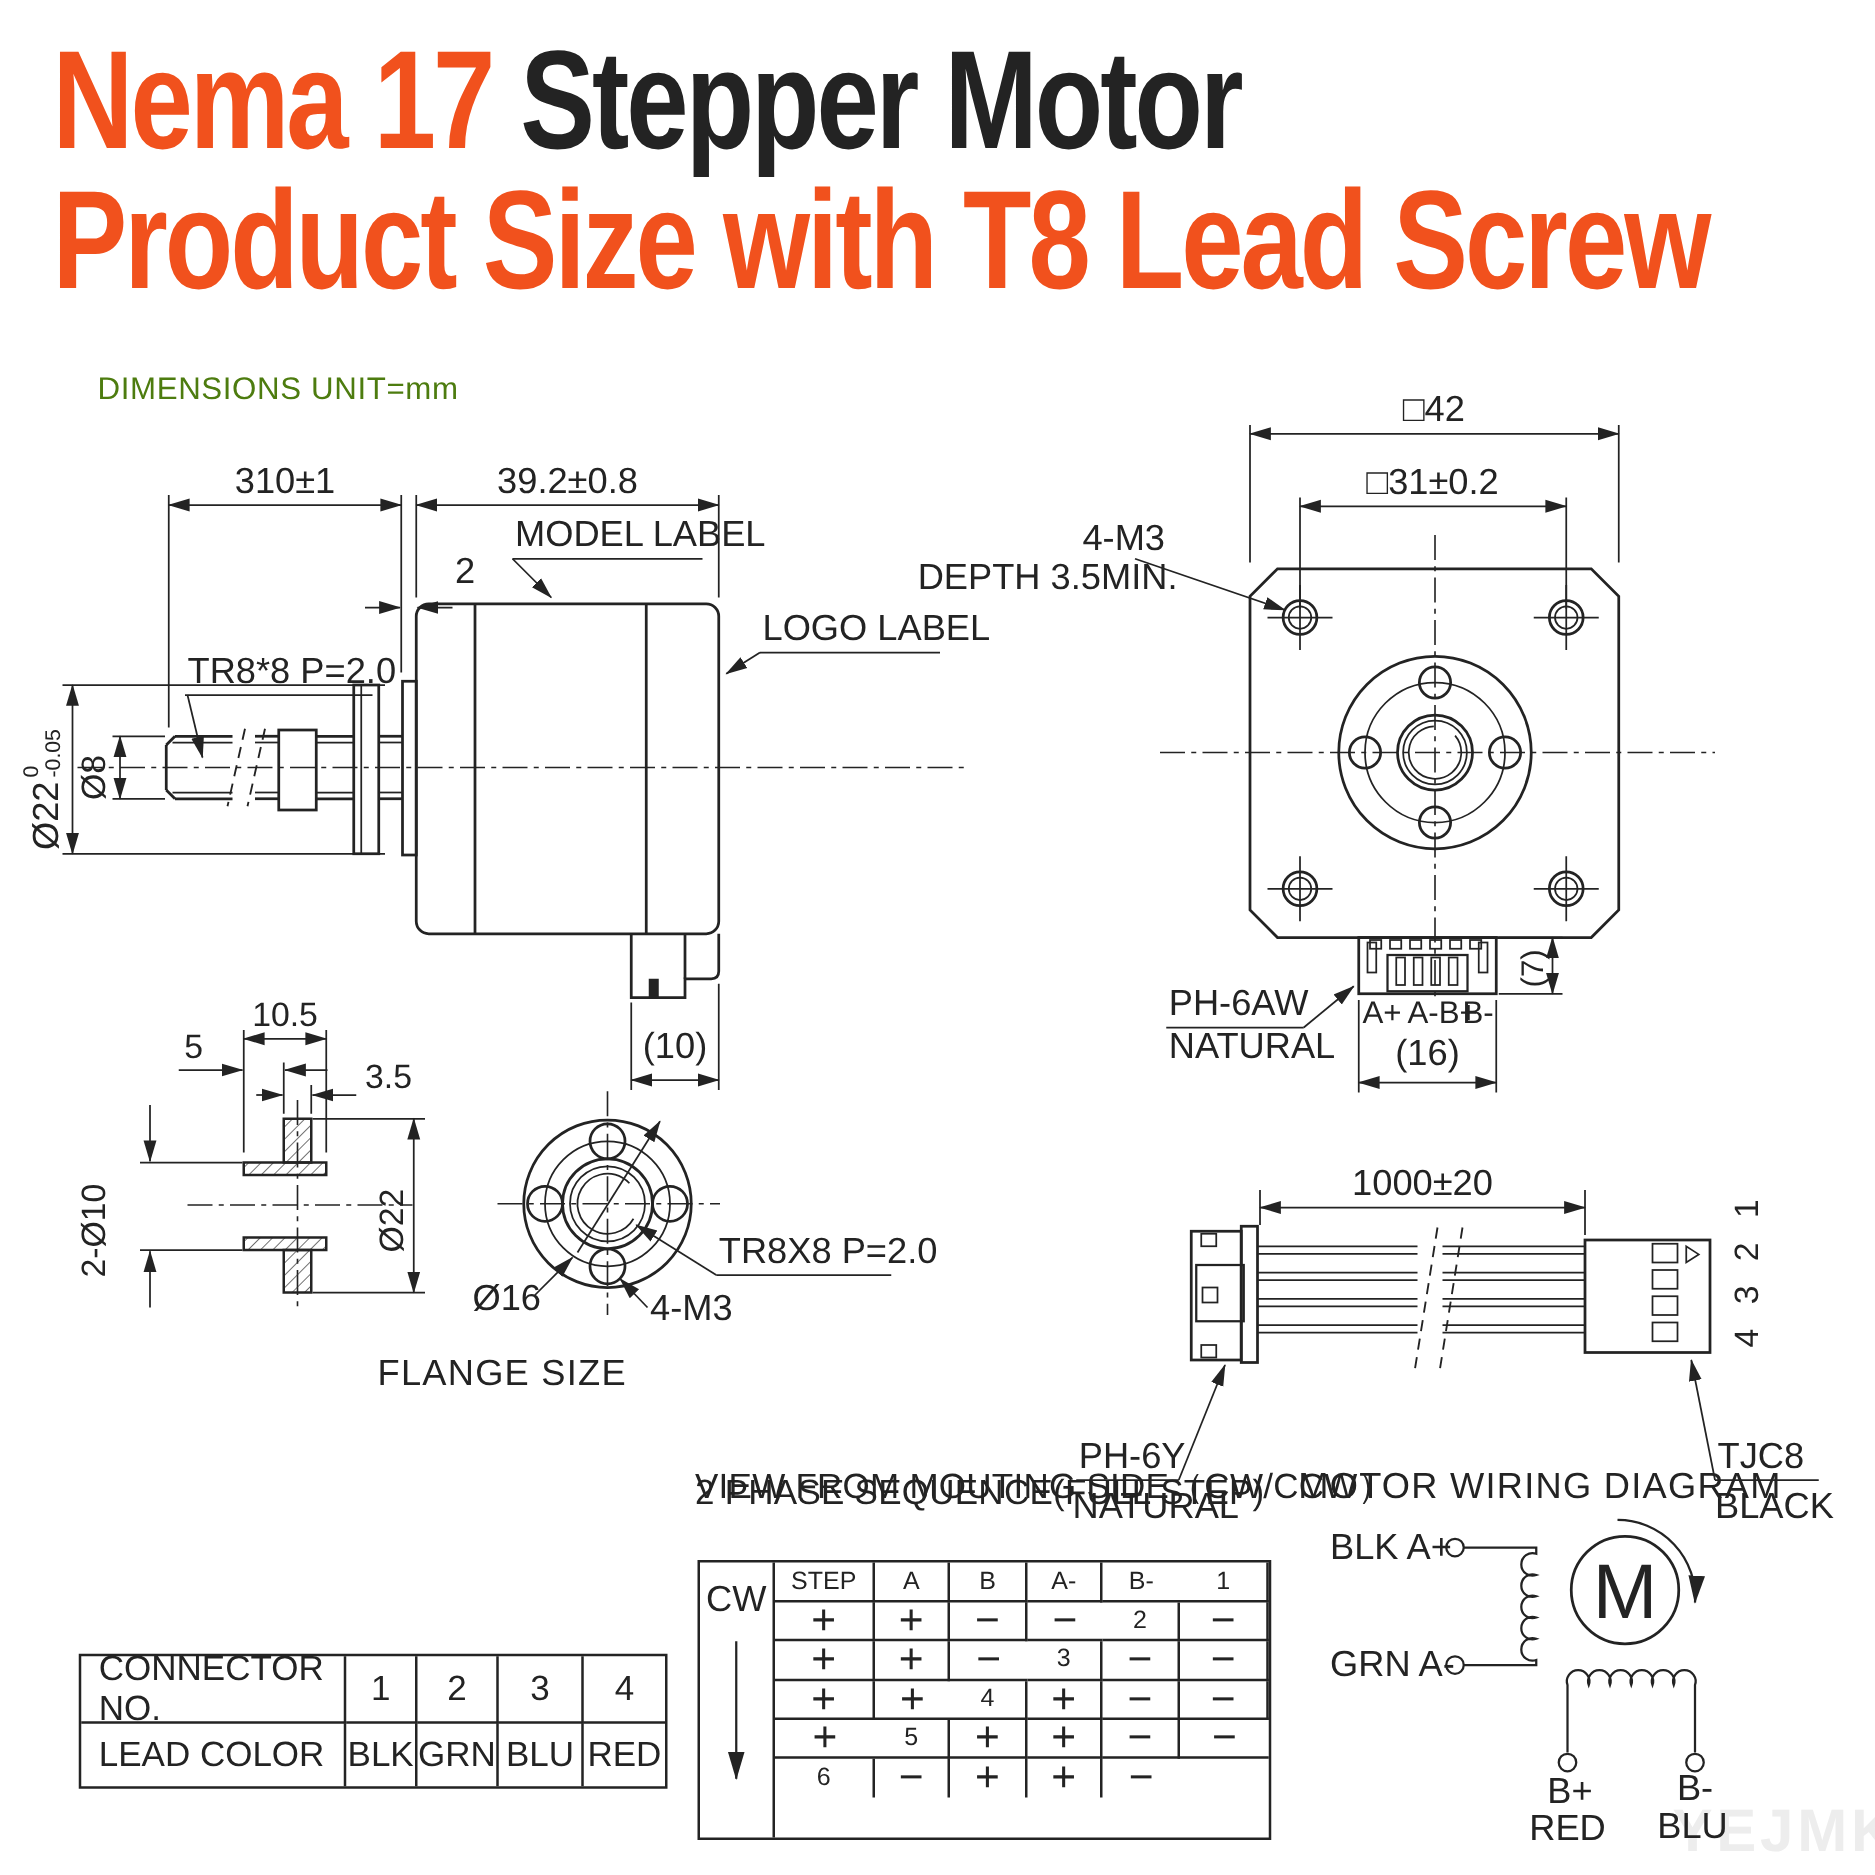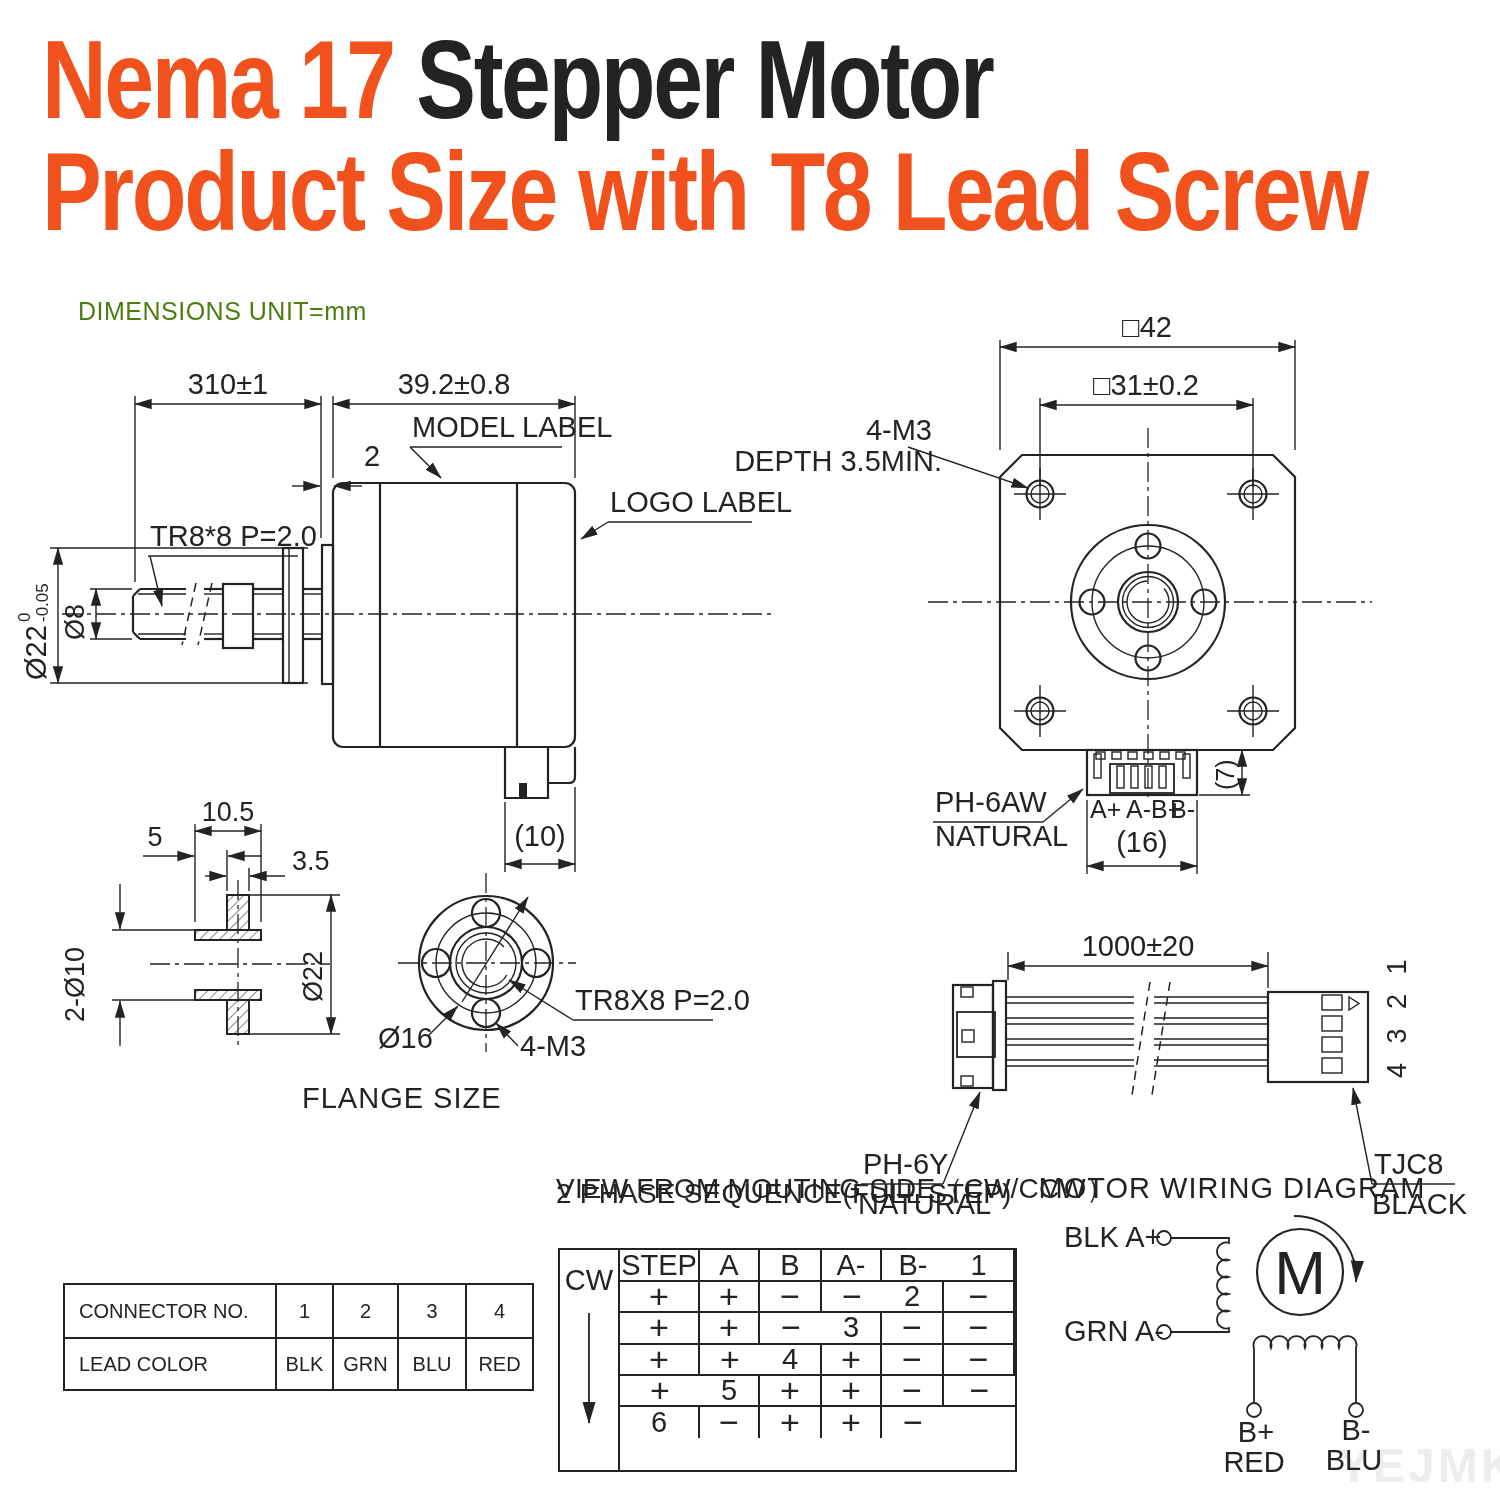--- a/index.html
+++ b/index.html
@@ -22,29 +22,29 @@
   .dsh{stroke:#232323;stroke-width:1.5;fill:none;stroke-dasharray:9 6;}
   .hat{fill:url(#hatch);stroke:#232323;stroke-width:2;}
   .t29{font-size:29px;}
   .t27{font-size:27px;}
   .t25{font-size:25px;}
   .t17{font-size:17px;}
   .mid{text-anchor:middle;}
   .end{text-anchor:end;}
   
   .ctable{display:grid;grid-template-columns:212px 57px 65px 68px 65px;grid-template-rows:54px 50px;
-          border:2.5px solid #232323;font-size:20px;}
+          border:2.5px solid #232323;font-size:28px;margin-top:40px;}
   .ctable .c{display:flex;align-items:center;justify-content:center;border-right:2px solid #232323;}
   .ctable .c.last{border-right:none;}
   .ctable .r1{border-bottom:2px solid #232323;}
   .ctable .lab{justify-content:flex-start;padding-left:14px;}
   .ptitle{font-size:28px;letter-spacing:.2px;white-space:nowrap;}
   .ptable{display:grid;grid-template-columns:60px 80px 60px 62px 60px 62px 71px;
           grid-template-rows:32px repeat(6,31.3px);border:2.5px solid #232323;}
-  .ptable .cell{display:flex;align-items:center;justify-content:center;font-size:29px;
+  .ptable .cell{display:flex;align-items:center;justify-content:center;font-size:20px;
                 border-right:2px solid #232323;border-bottom:2px solid #232323;}
   .ptable .sign{font-size:34px;}
   .ptable .noright{border-right:none;}
   .ptable .nobot{border-bottom:none;}
   .pcw{grid-area:1/1/8/2;border-right:2px solid #232323;display:flex;flex-direction:column;
        align-items:center;padding-top:14px;font-size:29px;}
   .pccw{grid-area:1/7/8/8;border-left:2px solid #232323;display:flex;flex-direction:column;
         align-items:center;padding-top:26px;font-size:29px;}
   .wm{font-size:48px;font-weight:bold;letter-spacing:3px;color:#ededed;}
 </style>

